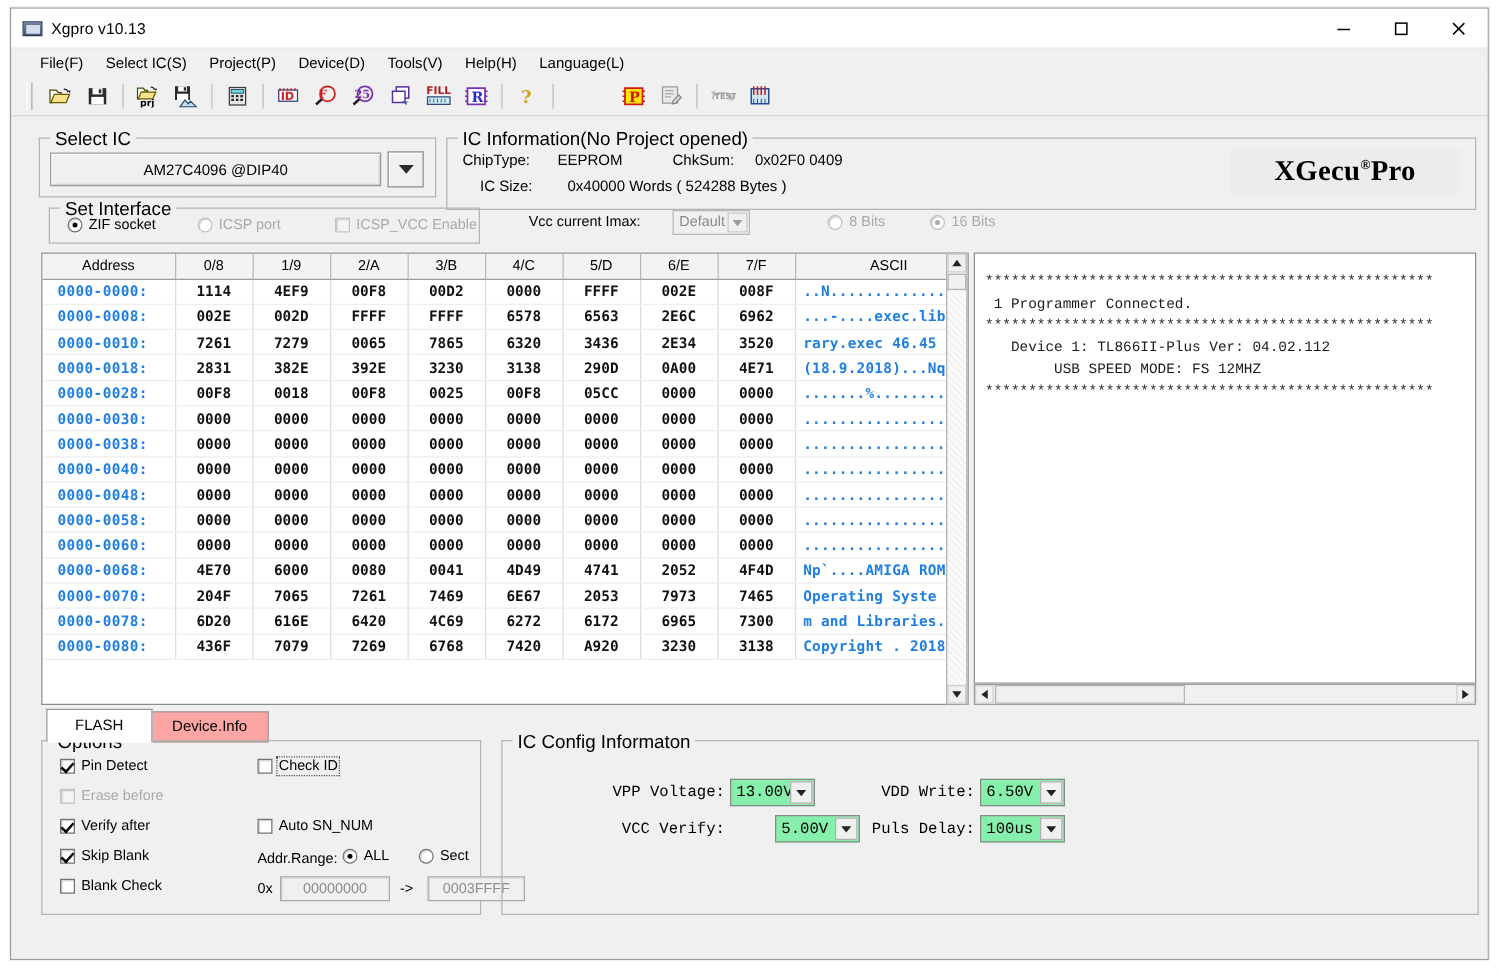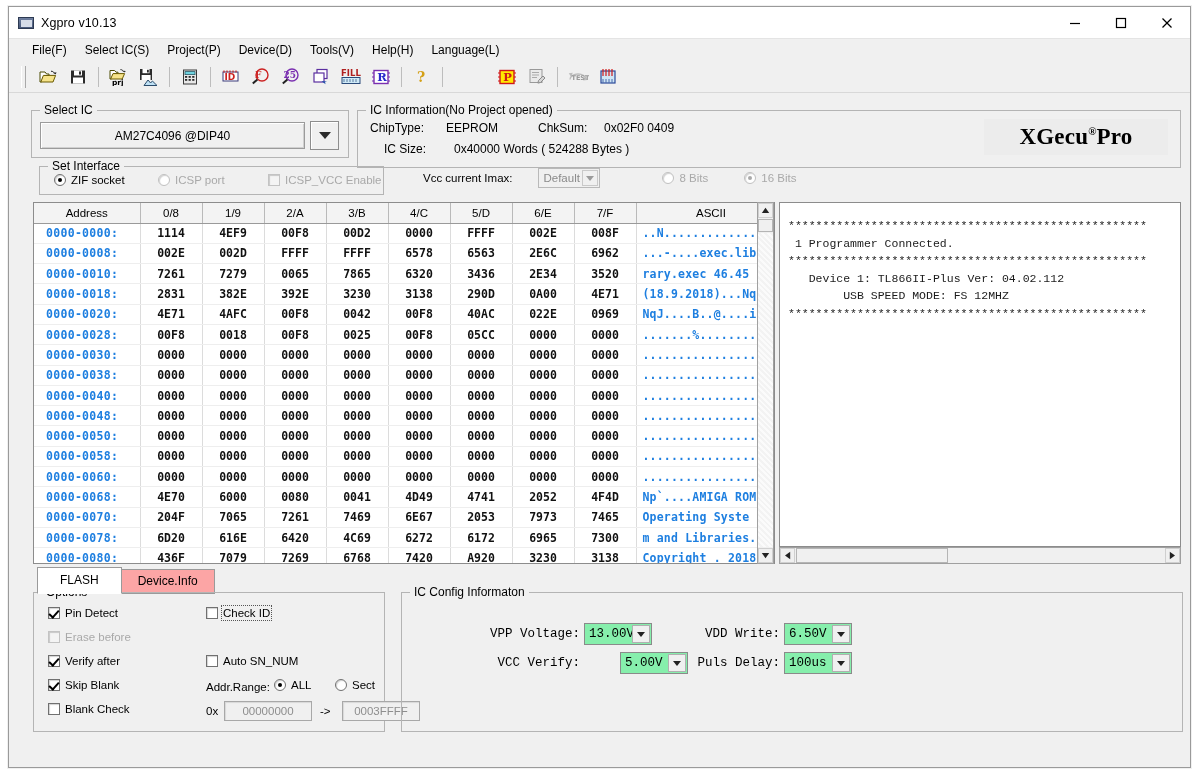--- a/index.html
+++ b/index.html
@@ -73,21 +73,21 @@
   
   .client {
     position: absolute; left: 0; top: 87px; right: 0; bottom: 0;
     background: #f0f0f0;
   }
 
   
   .gb { position: absolute; border: 1px solid #b4b4b4; }
   .gb > .gb-title {
     position: absolute; top: -8px; left: 8px; background: #f0f0f0;
-    padding: 0 4px; font-size: 12px; color: #000;
+    padding: 0 4px; font-size: 15px; color: #000;
   }
 
   
   #selic { left: 22px; top: 16px; width: 318px; height: 48px; }
   .combo {
     position: absolute; left: 8px; top: 11px; width: 265px; height: 27px;
     background: #f0f0f0; border: 1px solid #9b9b9b;
     display: flex; align-items: center; justify-content: center;
     font-size: 12px; color: #000;
     box-shadow: inset 1px 1px 0 #ffffff, inset -1px -1px 0 #d0d0d0;
@@ -659,32 +659,20 @@
                 <td>382E</td>
                 <td>392E</td>
                 <td>3230</td>
                 <td>3138</td>
                 <td>290D</td>
                 <td>0A00</td>
                 <td>4E71</td>
                 <td class="ascii">(18.9.2018)...Nq</td>
               </tr>
               <tr>
-                <td class="addr">0000-0020:</td>
-                <td>4E71</td>
-                <td>4AFC</td>
-                <td>00F8</td>
-                <td>0042</td>
-                <td>00F8</td>
-                <td>40AC</td>
-                <td>022E</td>
-                <td>0969</td>
-                <td class="ascii">NqJ....B..@....i</td>
-              </tr>
-              <tr>
                 <td class="addr">0000-0028:</td>
                 <td>00F8</td>
                 <td>0018</td>
                 <td>00F8</td>
                 <td>0025</td>
                 <td>00F8</td>
                 <td>05CC</td>
                 <td>0000</td>
                 <td>0000</td>
                 <td class="ascii">.......%........</td>
@@ -720,32 +708,20 @@
                 <td>0000</td>
                 <td>0000</td>
                 <td>0000</td>
                 <td>0000</td>
                 <td>0000</td>
                 <td>0000</td>
                 <td class="ascii">................</td>
               </tr>
               <tr>
                 <td class="addr">0000-0048:</td>
-                <td>0000</td>
-                <td>0000</td>
-                <td>0000</td>
-                <td>0000</td>
-                <td>0000</td>
-                <td>0000</td>
-                <td>0000</td>
-                <td>0000</td>
-                <td class="ascii">................</td>
-              </tr>
-              <tr>
-                <td class="addr">0000-0050:</td>
                 <td>0000</td>
                 <td>0000</td>
                 <td>0000</td>
                 <td>0000</td>
                 <td>0000</td>
                 <td>0000</td>
                 <td>0000</td>
                 <td>0000</td>
                 <td class="ascii">................</td>
               </tr>

